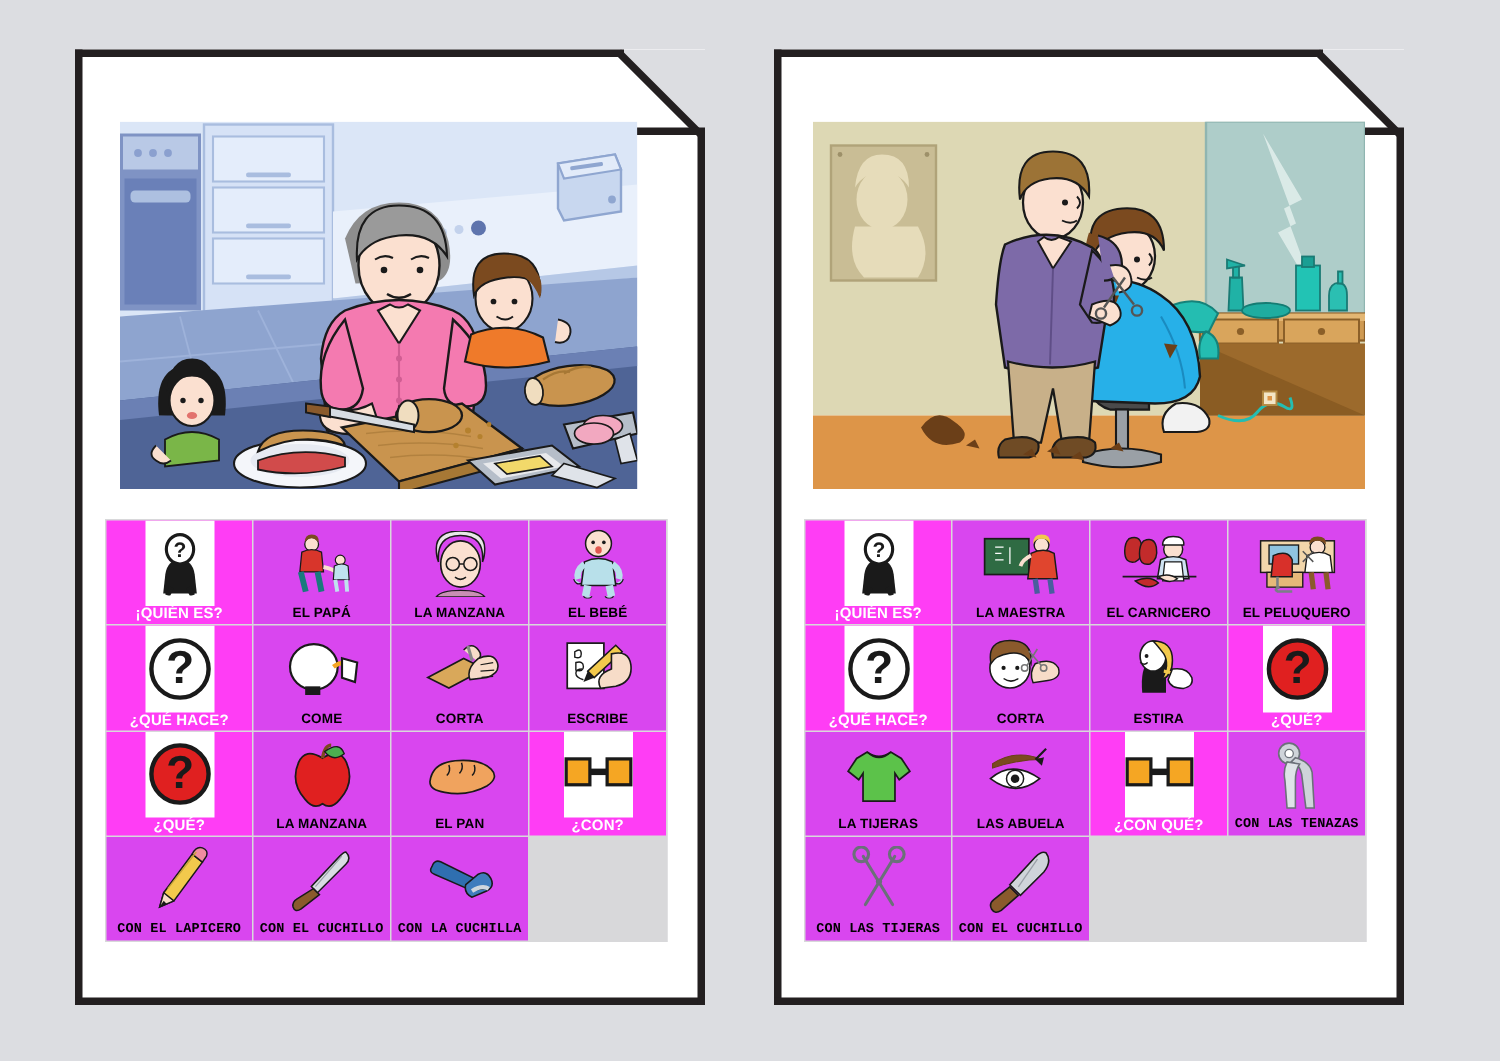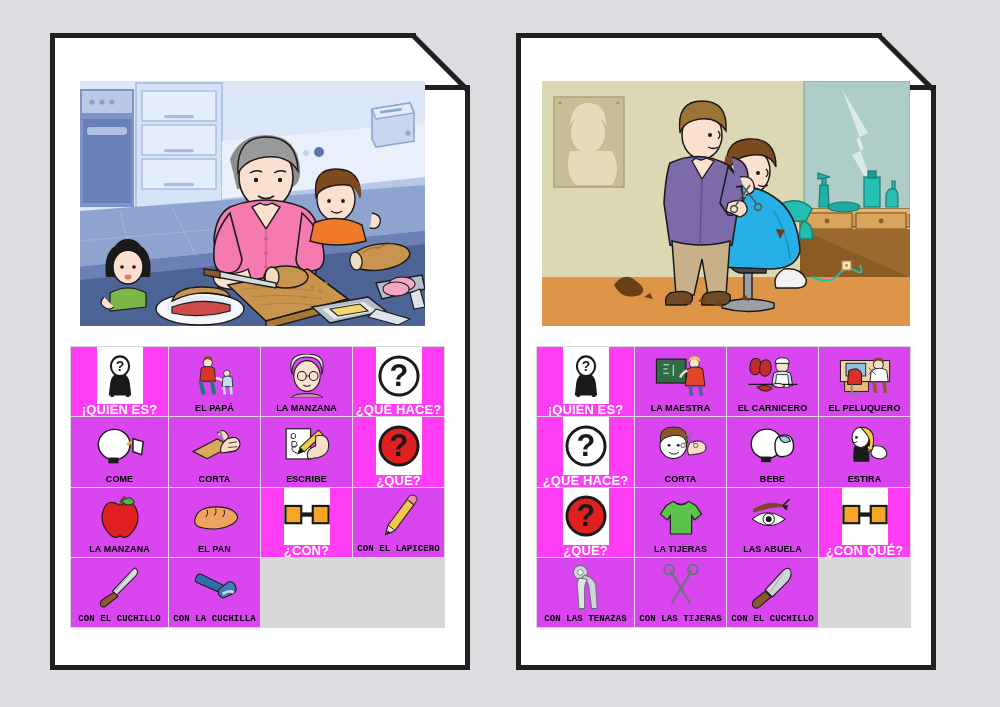--- a/index.html
+++ b/index.html
@@ -88,21 +88,21 @@
     width:46px;
     margin:0 auto;
     flex:1 1 auto;
     display:flex;align-items:center;justify-content:center;
     min-height:0;
   }
   .cell.q .qbox svg{display:block;}
   .cell.q .cap{
     color:#ffffff;
     width:100%;
-    font-size:13px;
+    font-size:10px;
     font-weight:bold;
     padding-bottom:1px;
   }
   .small-cap{font-size:8px;}
   .tiny-cap{font-size:7.4px;font-family:Liberation Mono, monospace;}
 </style>
 </head>
 <body>
 
 <div class="stage">
@@ -297,20 +297,36 @@
               <path d="M32 54 q-18 0 -22 6 l44 0 q-4 -6 -22 -6z" fill="#c98fb4" stroke="#1a1a1a" stroke-width="1.3"></path>
               <ellipse cx="32" cy="30" rx="18" ry="21" fill="#fbe0d0" stroke="#1a1a1a" stroke-width="1.5"></ellipse>
               <path d="M12 28 q-2 -24 20 -24 q22 0 20 24 q2 -4 2 -12 q0 -16 -22 -16 q-22 0 -22 16 q0 8 2 12z" fill="#e8e8e8" stroke="#1a1a1a" stroke-width="1.4"></path>
               <circle cx="25" cy="30" r="6" fill="none" stroke="#1a1a1a" stroke-width="1.4"></circle>
               <circle cx="41" cy="30" r="6" fill="none" stroke="#1a1a1a" stroke-width="1.4"></circle>
               <path d="M31 30 l4 0" stroke="#1a1a1a" stroke-width="1.3"></path>
               <path d="M27 42 q5 4 10 0" stroke="#1a1a1a" stroke-width="1.4" fill="none"></path>
             </svg>
           </div>
           <div class="cap">LA MANZANA</div>
+        </div>
+        <div class="cell">
+          <div class="art">
+            <svg viewBox="0 0 50 64" width="36" height="46">
+              <circle cx="25" cy="13" r="12" fill="#fbe0d0" stroke="#1a1a1a" stroke-width="1.4"></circle>
+              <circle cx="20" cy="12" r="1.7" fill="#1a1a1a"></circle>
+              <circle cx="30" cy="12" r="1.7" fill="#1a1a1a"></circle>
+              <ellipse cx="25" cy="19" rx="3" ry="3.5" fill="#e0584f"></ellipse>
+              <path d="M12 30 q13 -6 26 0 l3 22 l-32 0z" fill="#b8e0ea" stroke="#1a1a1a" stroke-width="1.4"></path>
+              <path d="M12 32 q-8 6 -6 14 M38 32 q8 6 6 14" stroke="#b8e0ea" stroke-width="6" fill="none"></path>
+              <path d="M2 46 q2 6 7 4 M48 46 q-2 6 -7 4" stroke="#1a1a1a" stroke-width="1.2" fill="#b8e0ea"></path>
+              <path d="M15 52 l-2 10 M35 52 l2 10" stroke="#b8e0ea" stroke-width="7"></path>
+              <path d="M11 62 q4 4 8 0 M31 62 q4 4 8 0" stroke="#1a1a1a" stroke-width="1.2" fill="#b8e0ea"></path>
+            </svg>
+          </div>
+          <div class="cap">EL BEBÉ</div>
         </div>
         <div class="cell q">
           <div class="qbox">
             <svg viewBox="0 0 60 60" width="44" height="44">
               <circle cx="30" cy="30" r="26" fill="#fff" stroke="#1a1a1a" stroke-width="4"></circle>
               <text x="30" y="43" font-size="42" font-weight="bold" text-anchor="middle" font-family="Liberation Sans, sans-serif" fill="#1a1a1a">?</text>
             </svg>
           </div>
           <div class="cap">¿QUÉ HACE?</div>
         </div>
@@ -632,31 +648,20 @@
                 <path d="M52 8 L42 24"></path>
                 <circle cx="58" cy="26" r="3"></circle>
                 <circle cx="40" cy="26" r="3"></circle>
               </g>
             </svg>
           </div>
           <div class="cap">CORTA</div>
         </div>
         <div class="cell">
           <div class="art">
-            <svg viewBox="0 0 74 54" width="52" height="42">
-              <ellipse cx="28" cy="24" rx="22" ry="21" fill="#fff" stroke="#1a1a1a" stroke-width="2"></ellipse>
-              <rect x="20" y="42" width="14" height="8" fill="#1a1a1a"></rect>
-              <path d="M48 12 q16 -4 18 12 q2 16 -14 18 q-10 2 -12 -10 q-2 -16 8 -20z" fill="#fff" stroke="#1a1a1a" stroke-width="2"></path>
-              <path d="M46 14 q12 -4 16 6 q-12 6 -16 -6z" fill="#9ec9e8" stroke="#1a1a1a" stroke-width="1.5"></path>
-            </svg>
-          </div>
-          <div class="cap">BEBE</div>
-        </div>
-        <div class="cell">
-          <div class="art">
             <svg viewBox="0 0 64 56" width="46" height="42">
               <path d="M16 50 q-2 -22 6 -30 l16 0 l0 30z" fill="#1a1a1a"></path>
               <ellipse cx="26" cy="16" rx="12" ry="14" fill="#fff" stroke="#1a1a1a" stroke-width="1.5"></ellipse>
               <path d="M26 2 q18 0 18 18 q0 14 -10 18 q8 -14 2 -24 q-6 -8 -10 -12z" fill="#f2c94c" stroke="#1a1a1a" stroke-width="1.4"></path>
               <circle cx="20" cy="16" r="1.8" fill="#1a1a1a"></circle>
               <path d="M14 22 q4 3 7 0" stroke="#1a1a1a" stroke-width="1.3" fill="none"></path>
               <path d="M36 30 q14 2 24 12" stroke="#f2c94c" stroke-width="3" fill="none"></path>
               <path d="M44 28 q14 -2 18 8 q2 8 -8 10 q-12 0 -14 -8z" fill="#fff" stroke="#1a1a1a" stroke-width="1.4"></path>
             </svg>
           </div>

